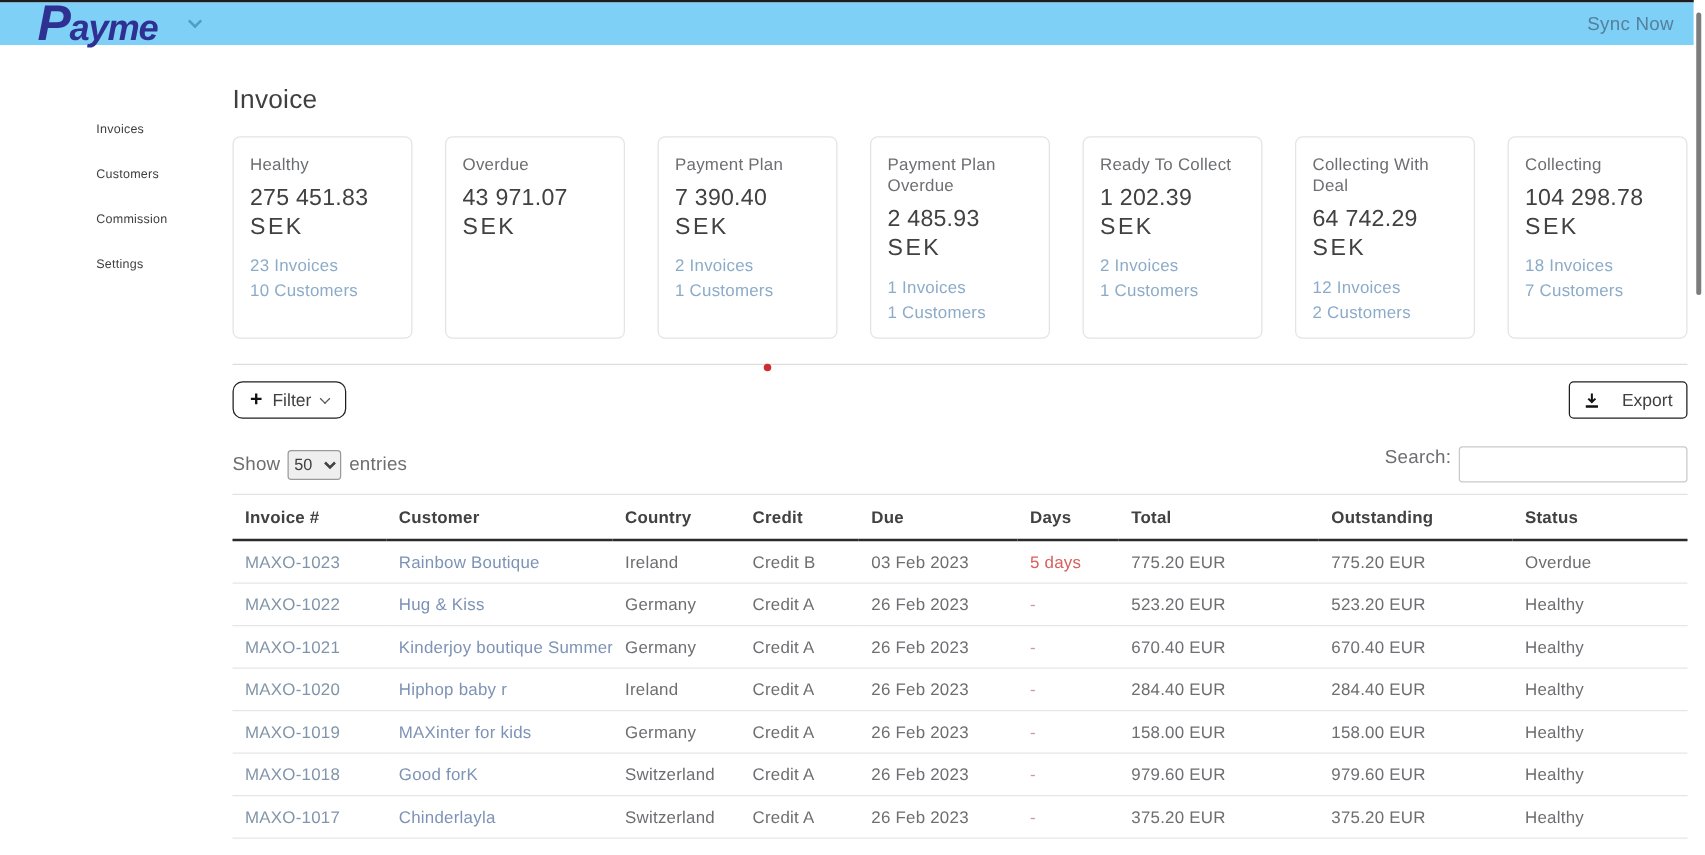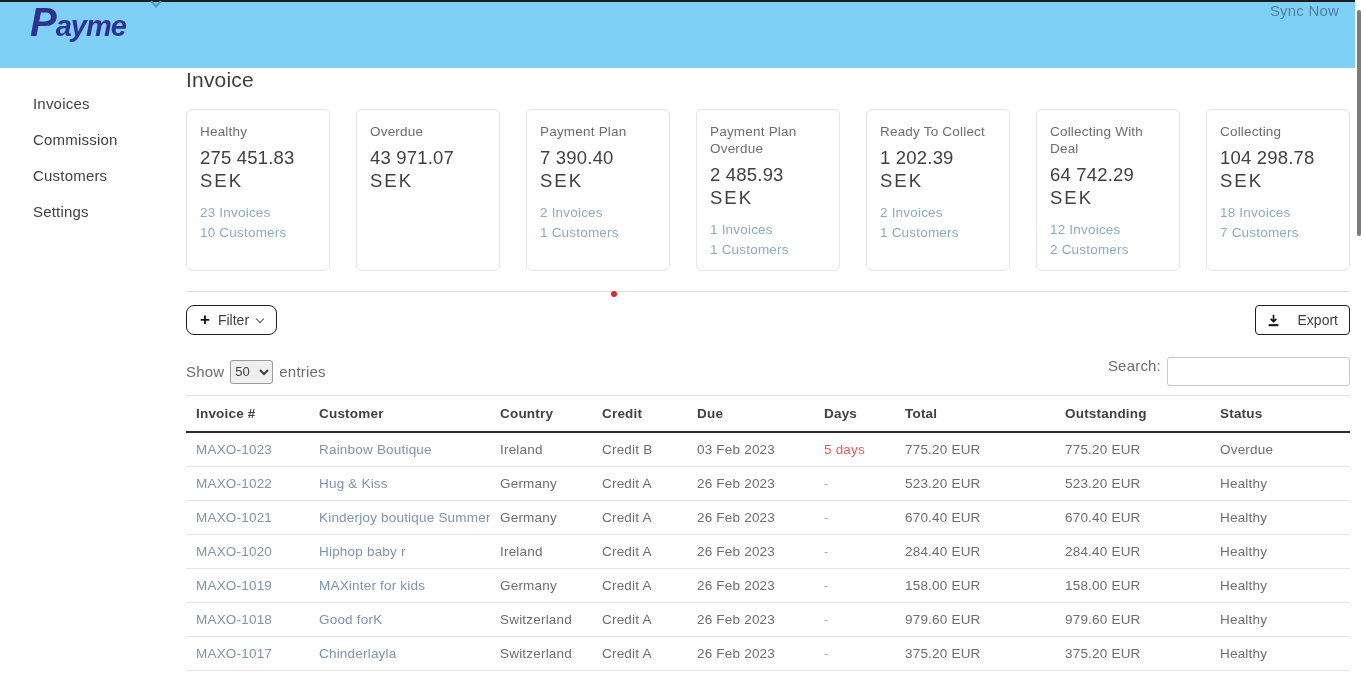--- a/index.html
+++ b/index.html
@@ -10,42 +10,42 @@
     background: #ffffff;
     color: #414042;
     letter-spacing: .2px;
   }
 
   
   .top-strip { position: absolute; top: 0; left: 0; width: 100%; height: 2px; background: #1d1d1f; }
 
   
   .header {
-    position: absolute; top: 2px; left: 0; width: 1355px; height: 66px;
-    background: #7ed0f7; display: flex; padding: 0 16px 0 30px;
+    position: absolute; top: 2px; left: 0; width: 1355px; height: 34px;
+    background: #7ed0f7; display: flex; align-items: center; padding: 0 16px 0 30px;
   }
   .logo {
     font-style: italic; font-weight: 800; font-size: 29px; color: #2e3192;
     letter-spacing: -1px; line-height: 1;
   }
   .logo::first-letter { font-size: 40px; }
   .chev {
     display: inline-block; width: 8px; height: 8px;
     border-right: 2px solid #4d9ec4; border-bottom: 2px solid #4d9ec4;
     transform: rotate(45deg); margin-left: 26px; margin-top: -4px; cursor: pointer;
   }
   .sync { margin-left: auto; color: #55809e; font-size: 15px; cursor: pointer; }
 
   
   .scrollbar-track { position: absolute; top: 0; right: 0; width: 9px; height: 684px; background: #ffffff; }
   .scrollbar-thumb { position: absolute; top: 10px; left: 2px; width: 4px; height: 226px; background: #7c7c7c; border-radius: 2px; }
 
   
   .sidebar { position: absolute; top: 53px; left: 0; width: 186px; padding: 40px 0 0 33px; }
-  .side-item { font-size: 15px; color: #3f3f41; height: 36px; line-height: 22px; cursor: pointer; }
+  .side-item { font-size: 10px; color: #3f3f41; height: 36px; line-height: 22px; cursor: pointer; margin-left: 44px; }
 
   
   .main { position: absolute; top: 39px; left: 186px; width: 1164px; }
   .page-title { font-size: 21px; color: #3f3f41; margin-top: 29px; font-weight: 400; }
 
   .cards { display: flex; gap: 26px; margin-top: 17px; }
   .card {
     width: 144px; height: 162px; border: 1px solid #e4e4e4; border-radius: 6px;
     padding: 13px 13px; background: #fff; cursor: pointer; display: flex; flex-direction: column;
   }
@@ -108,23 +108,23 @@
 <div class="header">
   <div class="logo">Payme</div>
   <span class="chev"></span>
   <div class="sync">Sync Now</div>
 </div>
 
 <div class="sidebar">
 
     <div class="side-item">Invoices</div>
 
+    <div class="side-item">Customers</div>
+
     <div class="side-item">Commission</div>
-
-    <div class="side-item">Customers</div>
 
     <div class="side-item">Settings</div>
   </div>
 
 <div class="main">
   <h1 class="page-title">Invoice</h1>
 
   <div class="cards">
 
       <div class="card">

